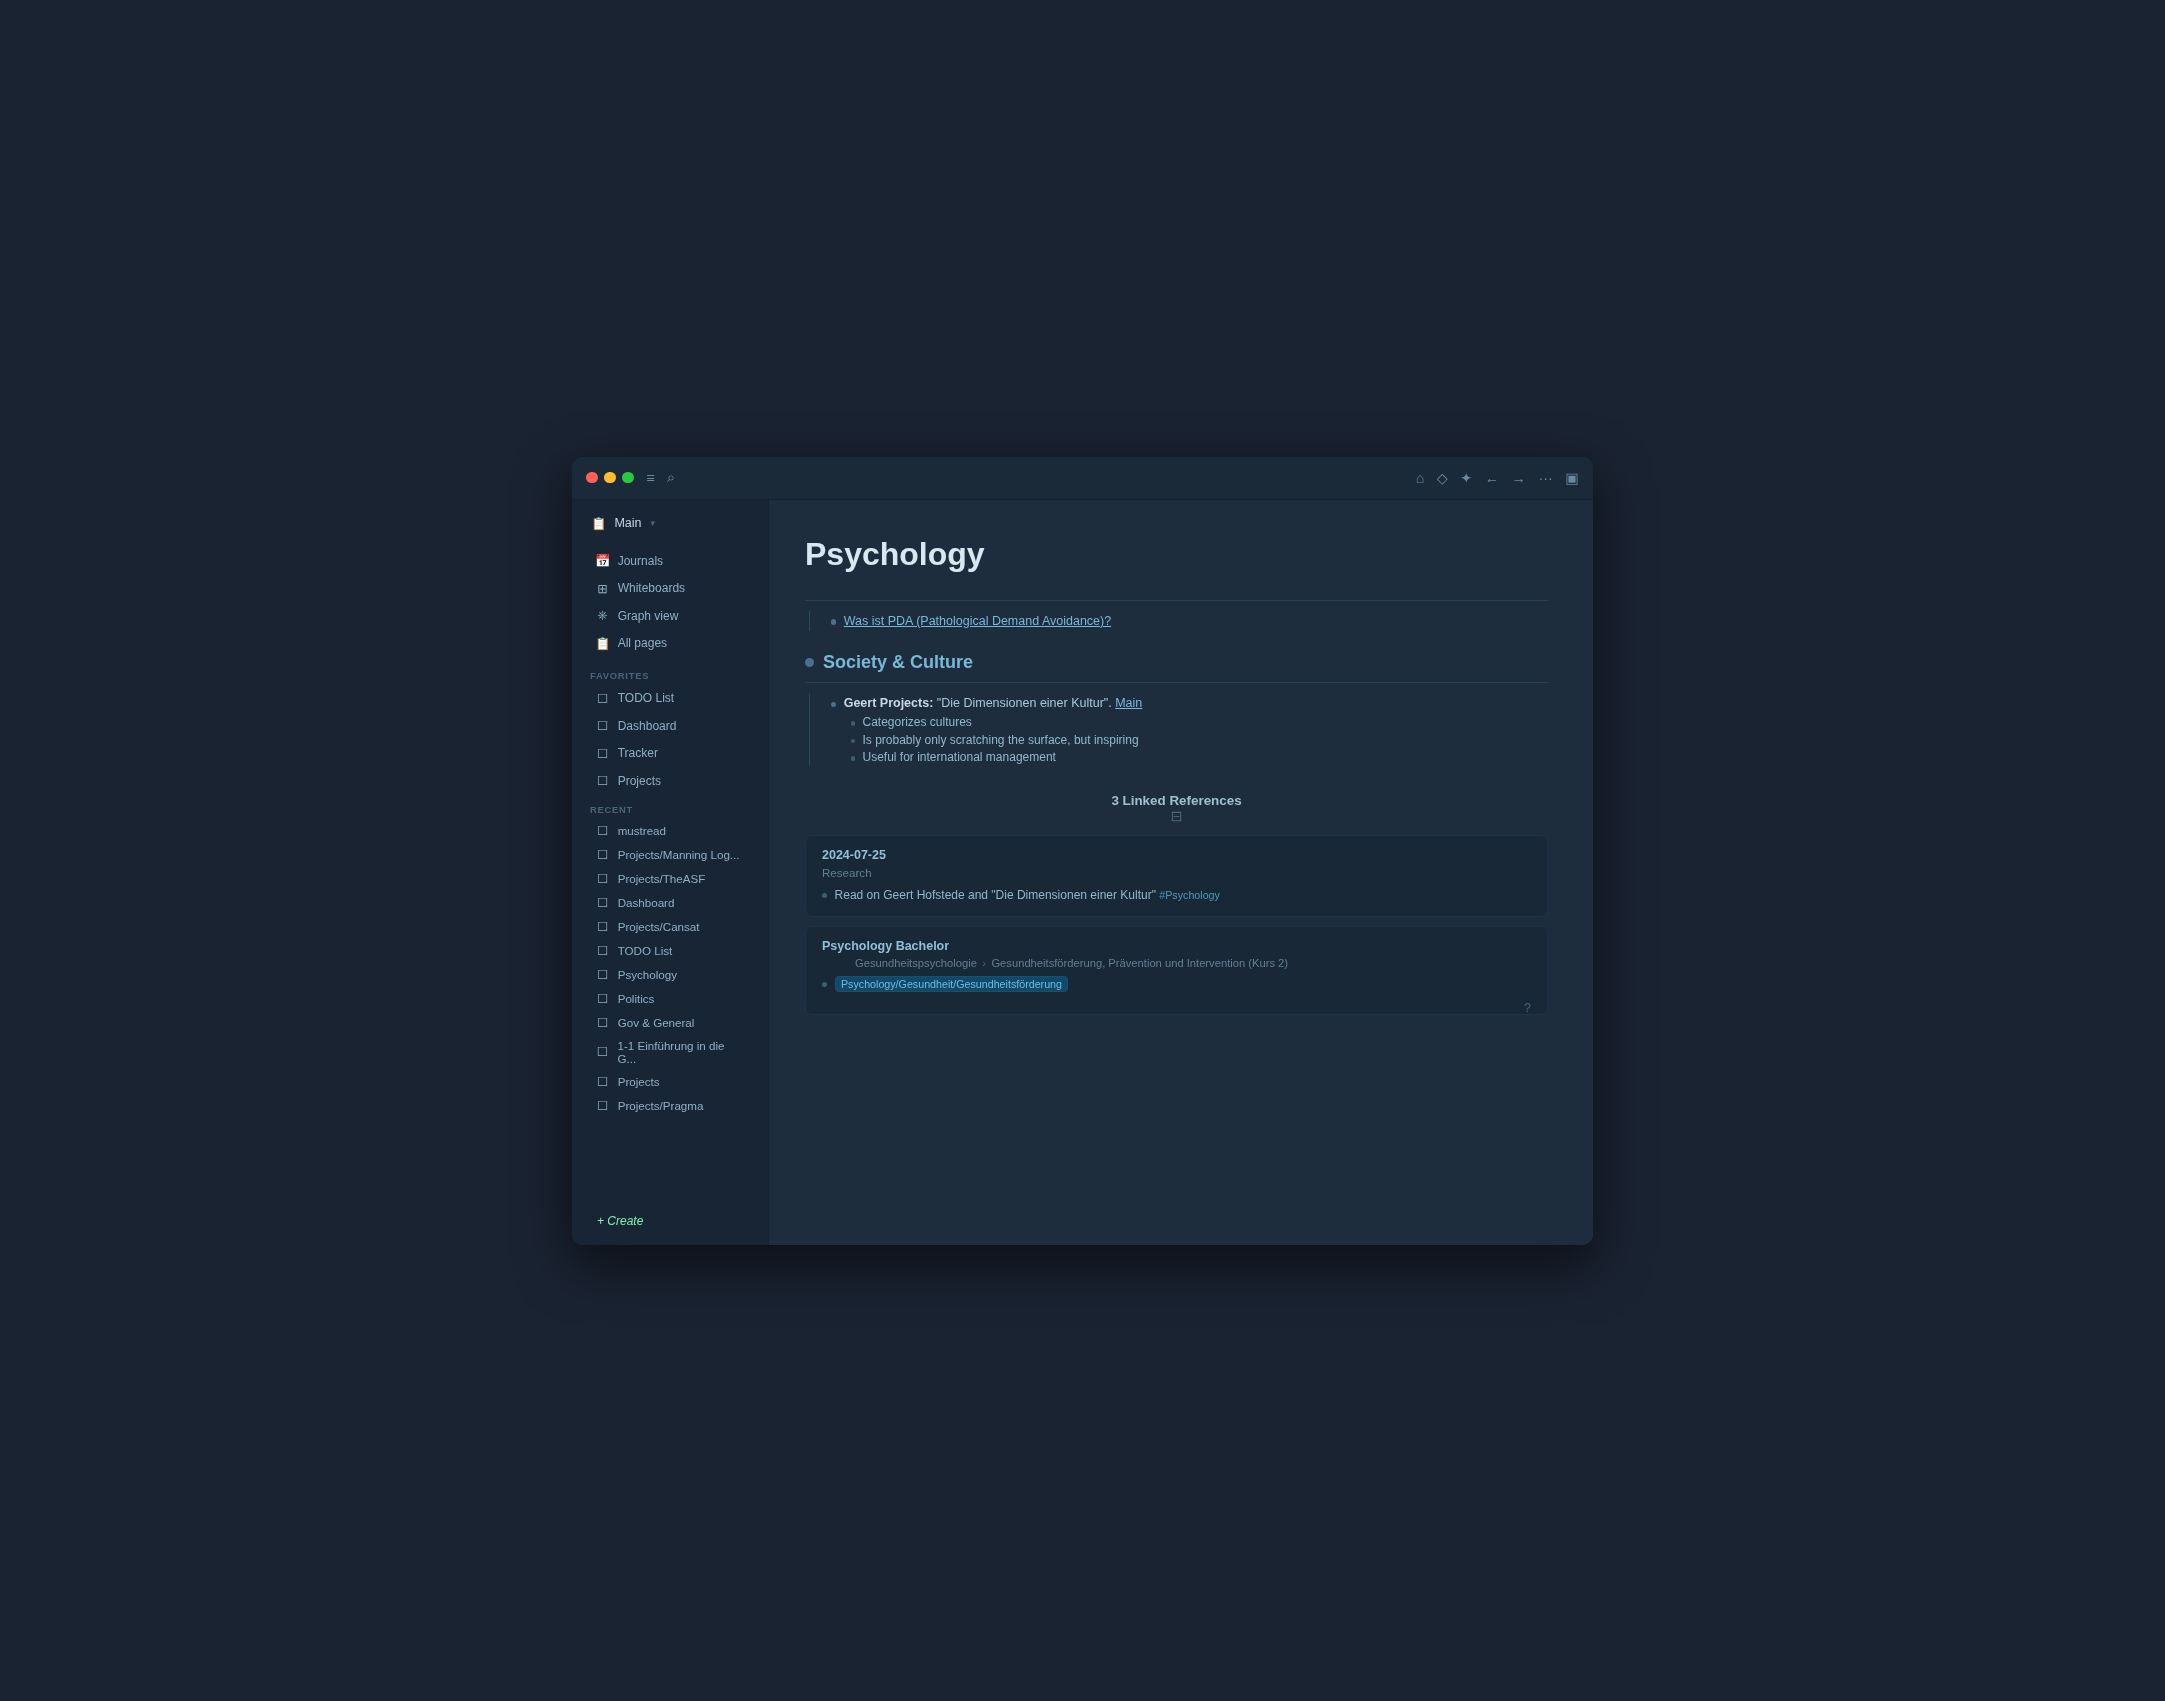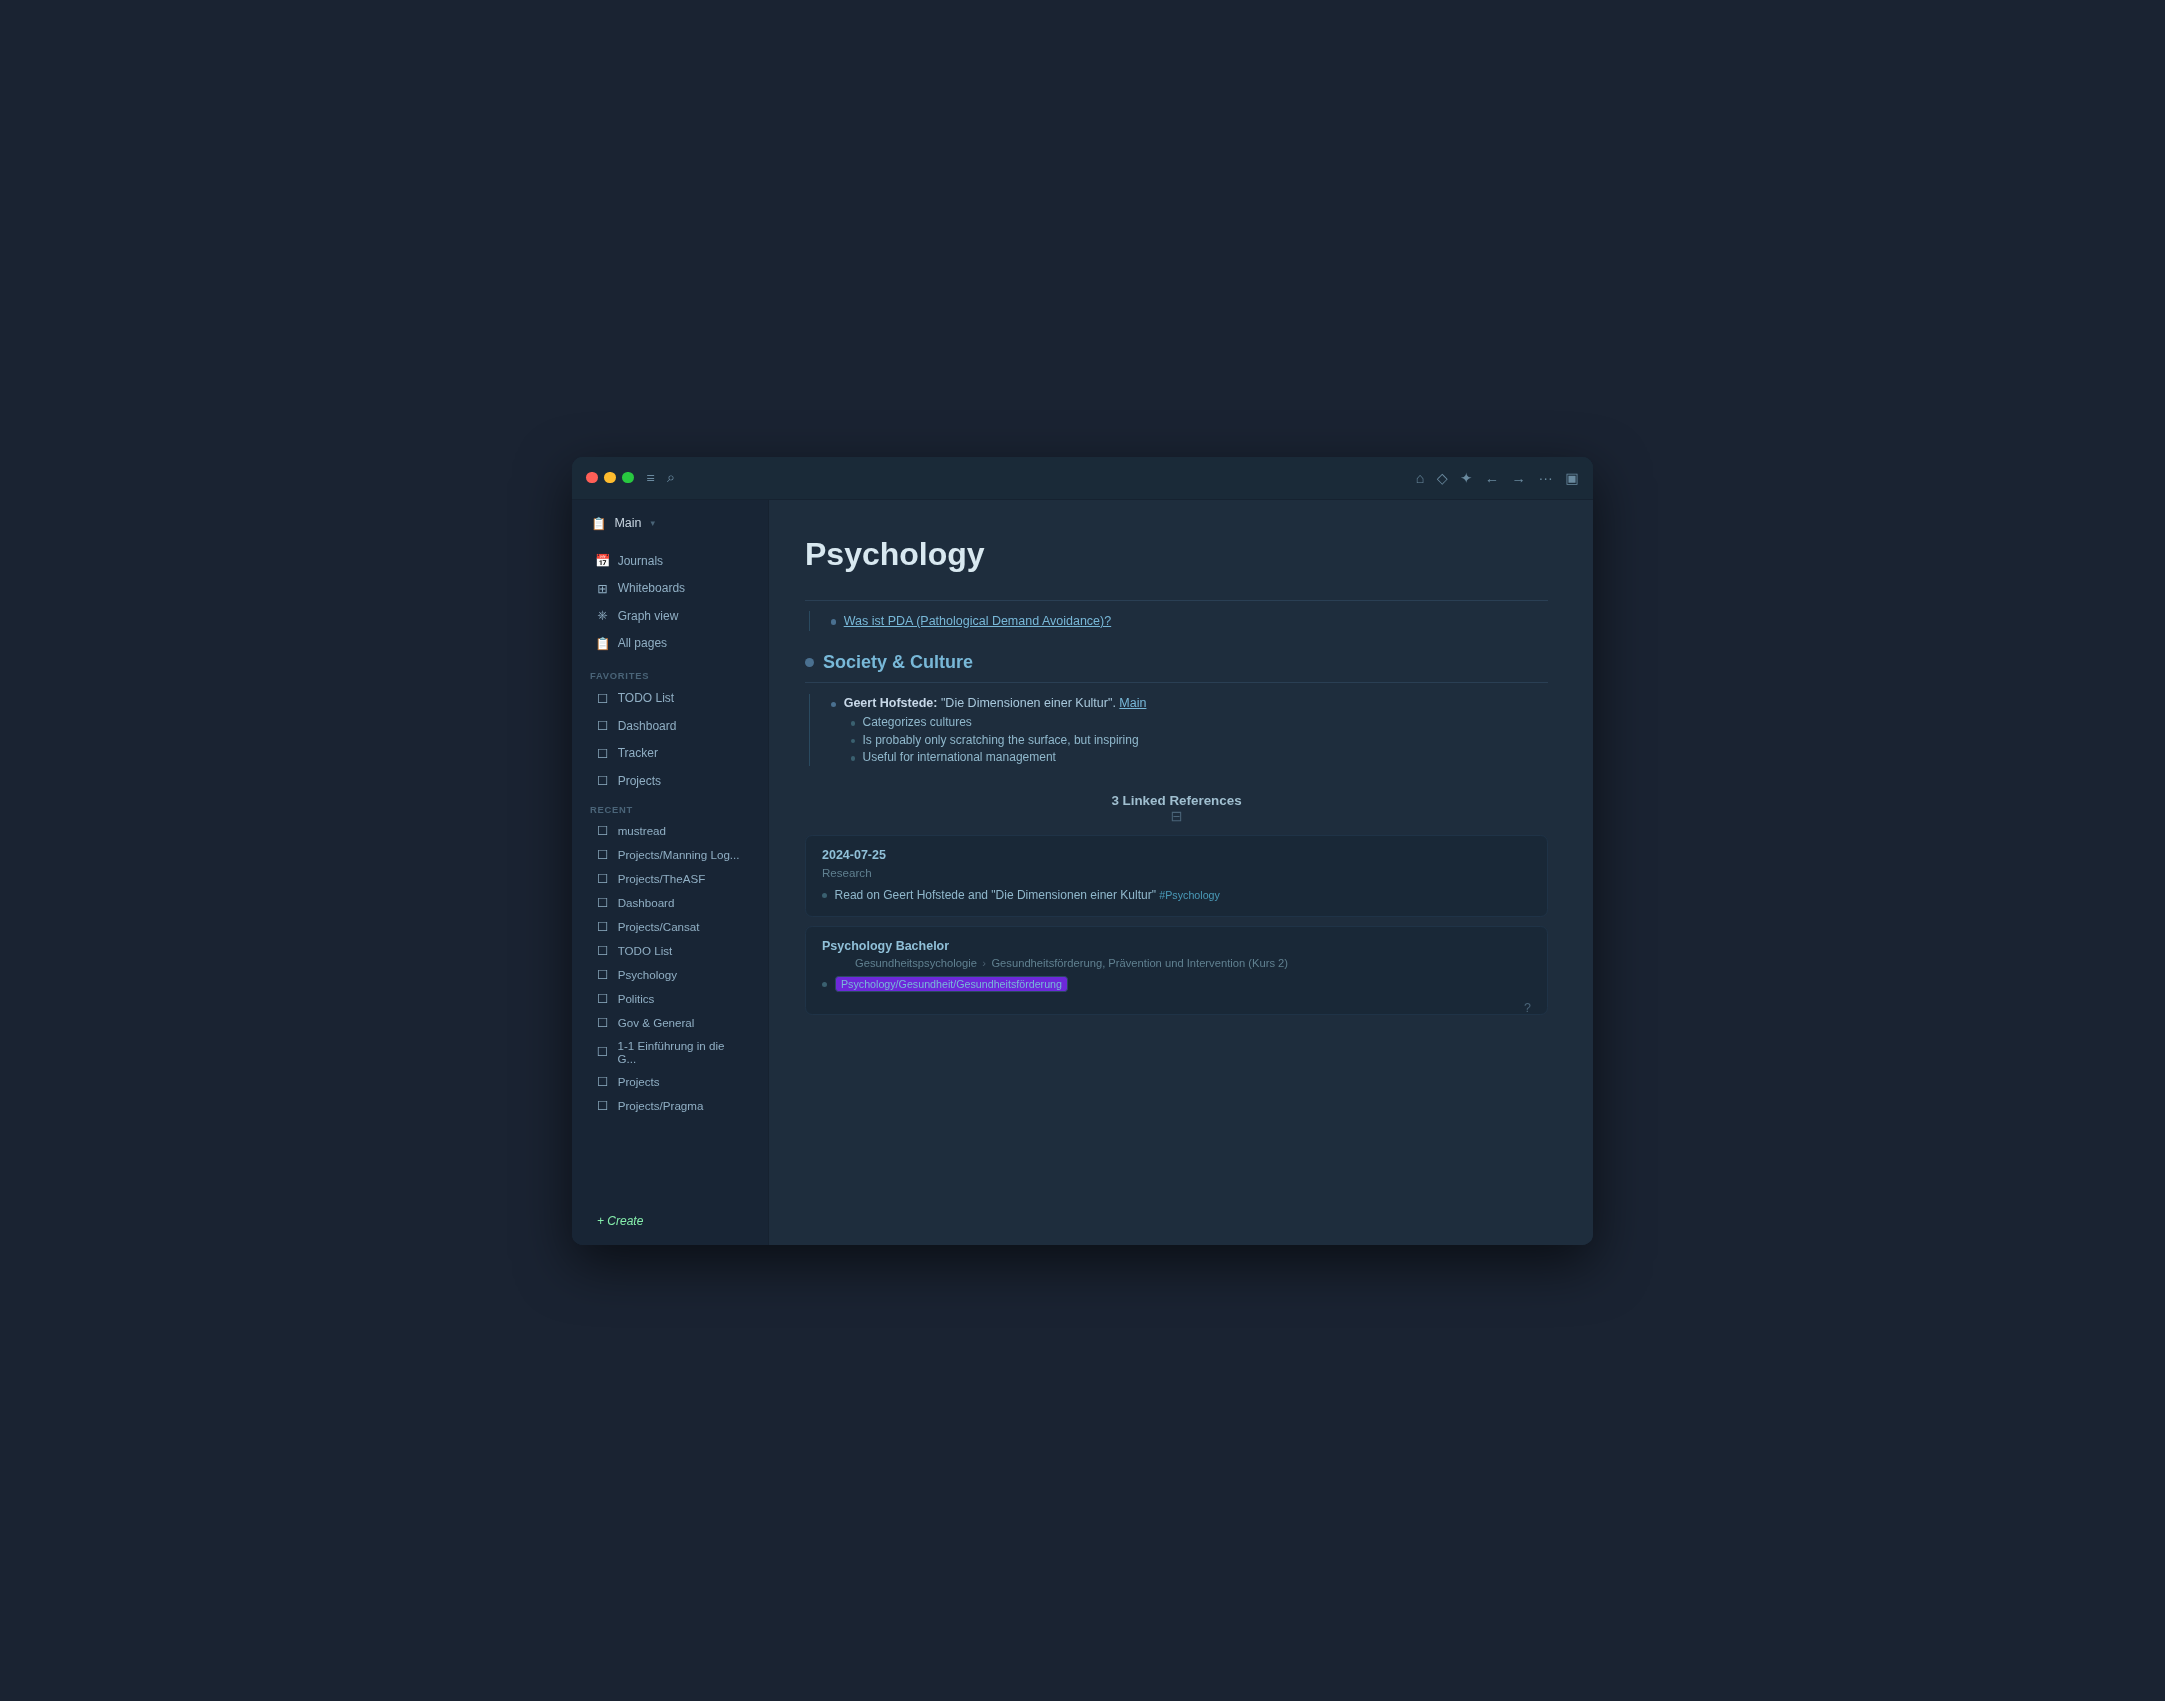--- a/index.html
+++ b/index.html
@@ -295,21 +295,21 @@
       margin-top: 5.4px;
     }
     .tag {
       color: #4a9ab8;
       font-size: 10.7px;
     }
     .ref-page-link {
       display: inline-flex;
       align-items: center;
       gap: 1.8px;
-      background: #6d28d9;
+      background: #0c4a6e;
       border: 0.9px solid #2a4a60;
       border-radius: 3.6px;
       padding: 0.9px 5.4px;
       font-size: 10.7px;
       color: #78b8d8;
       cursor: pointer;
     }
     .help-icon {
       float: right;
       color: #4a6478;
@@ -465,21 +465,21 @@
       <div class="section">
         <div class="section-header">
           <div class="section-bullet"></div>
           <span class="section-title">Society &amp; Culture</span>
         </div>
         <hr class="section-divider">
         <div class="section-content">
           <div class="content-item">
             <div class="content-bullet"></div>
             <div>
-              <span class="content-bold">Geert Hofstede:</span>
+              <span class="content-bold">Geert Projects:</span>
               <span> "Die Dimensionen einer Kultur". </span>
               <span class="content-link">Main</span>
             </div>
           </div>
           <div class="sub-items">
             <div class="sub-item">
               <div class="sub-bullet"></div>
               <span>Categorizes cultures</span>
             </div>
             <div class="sub-item">

